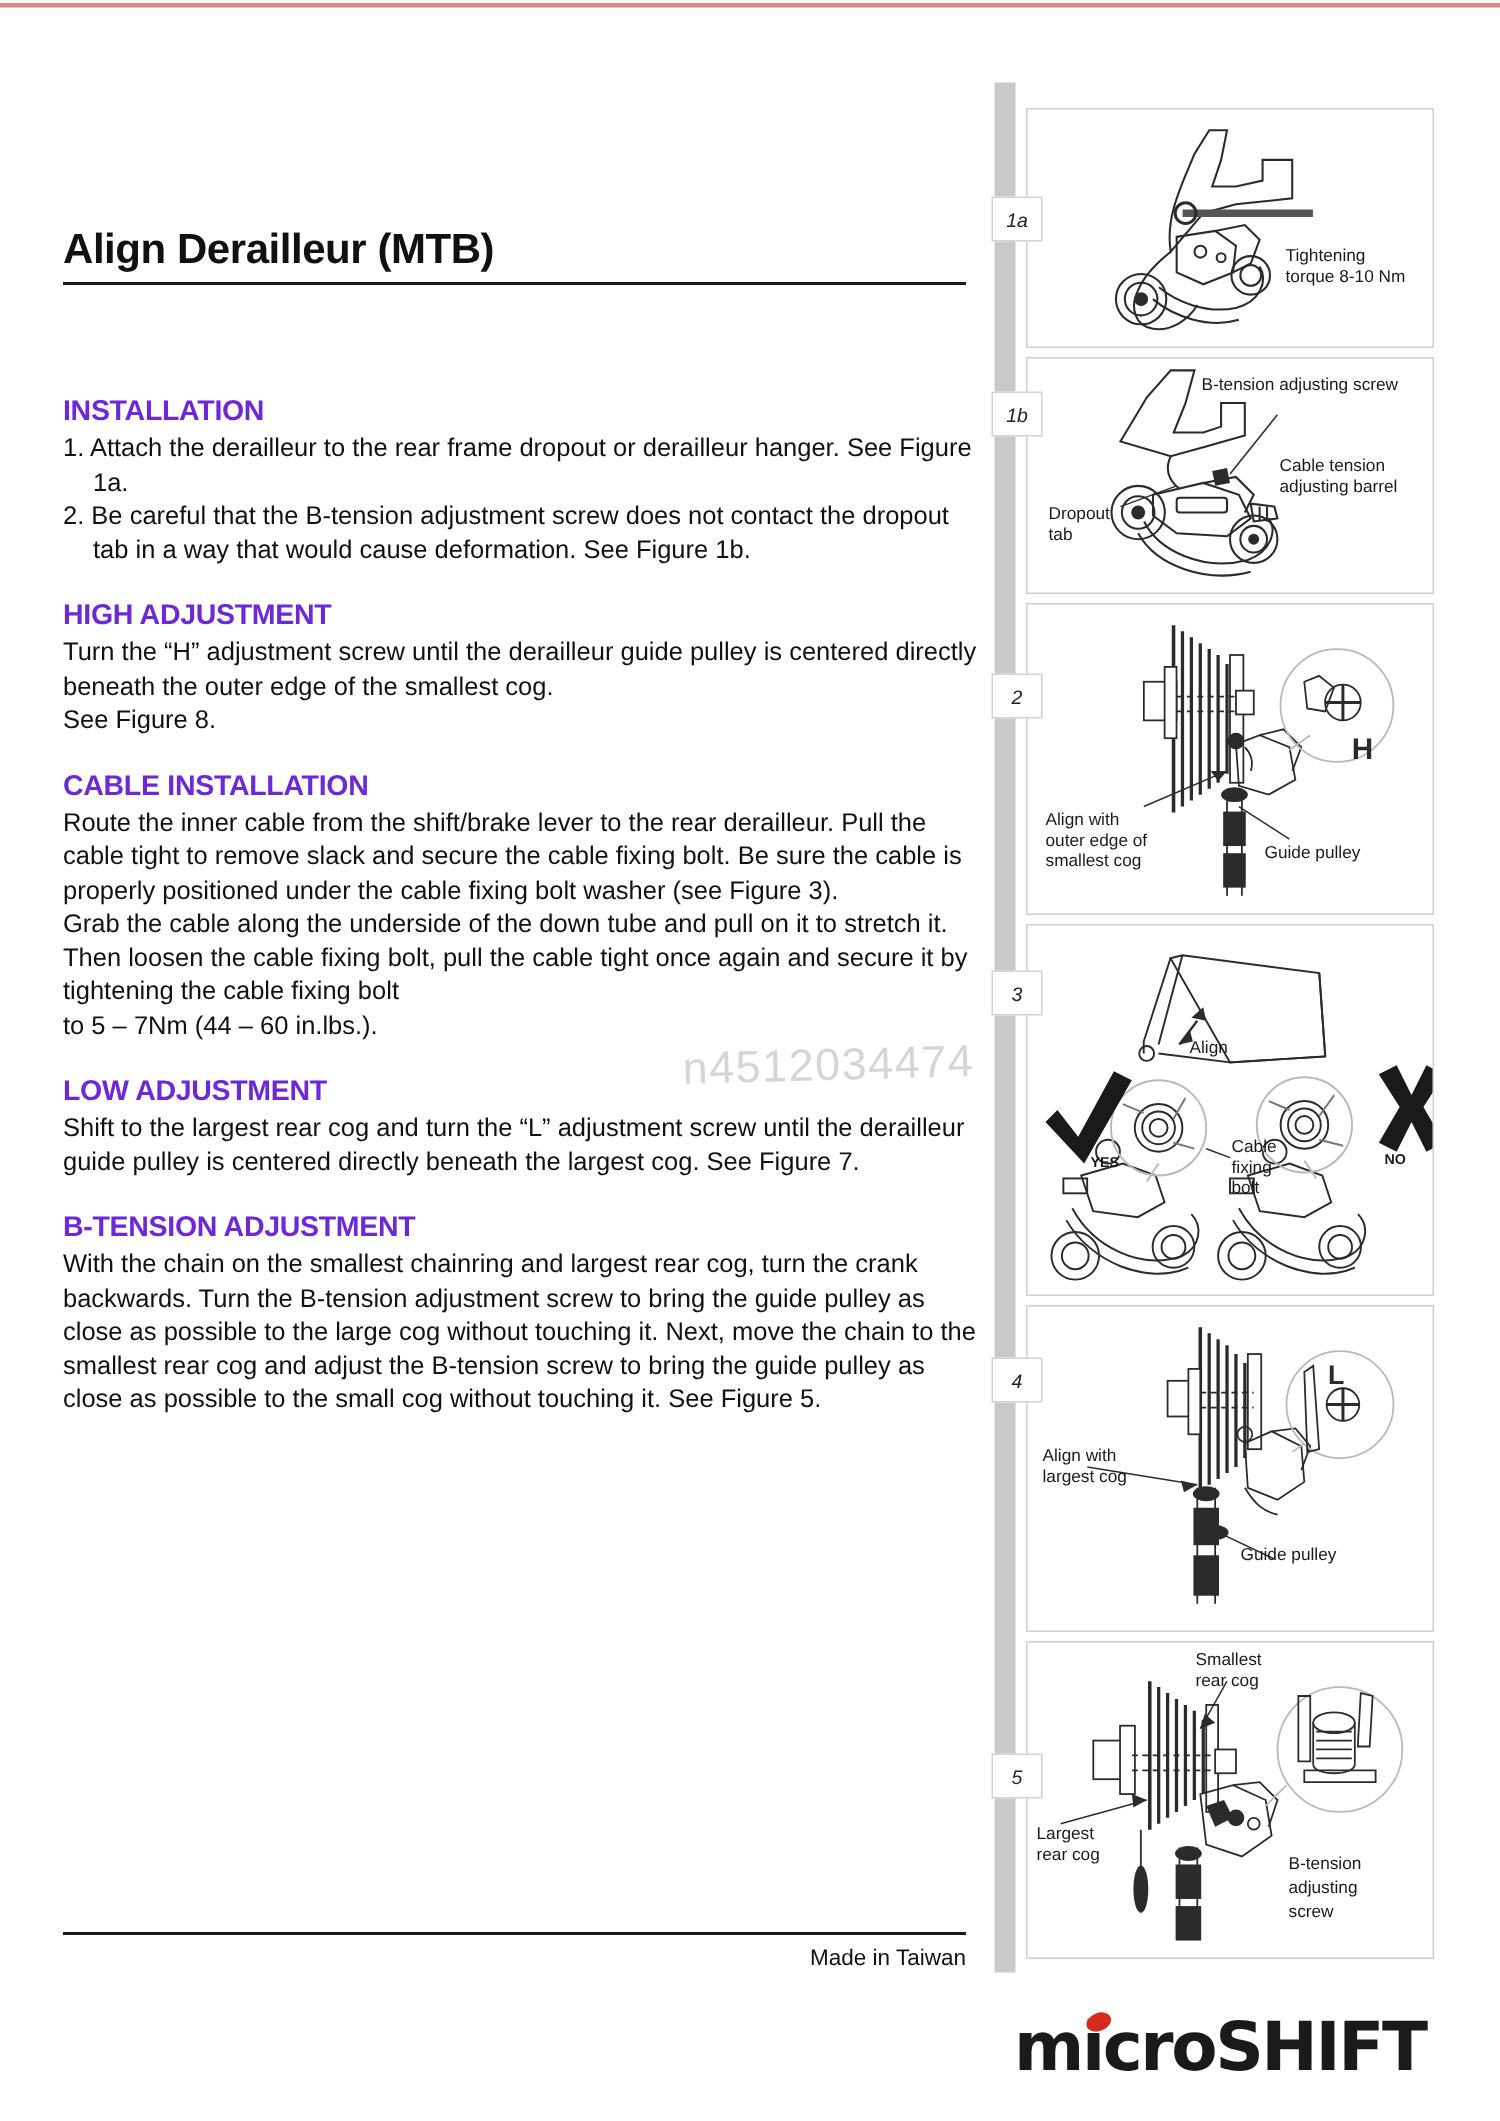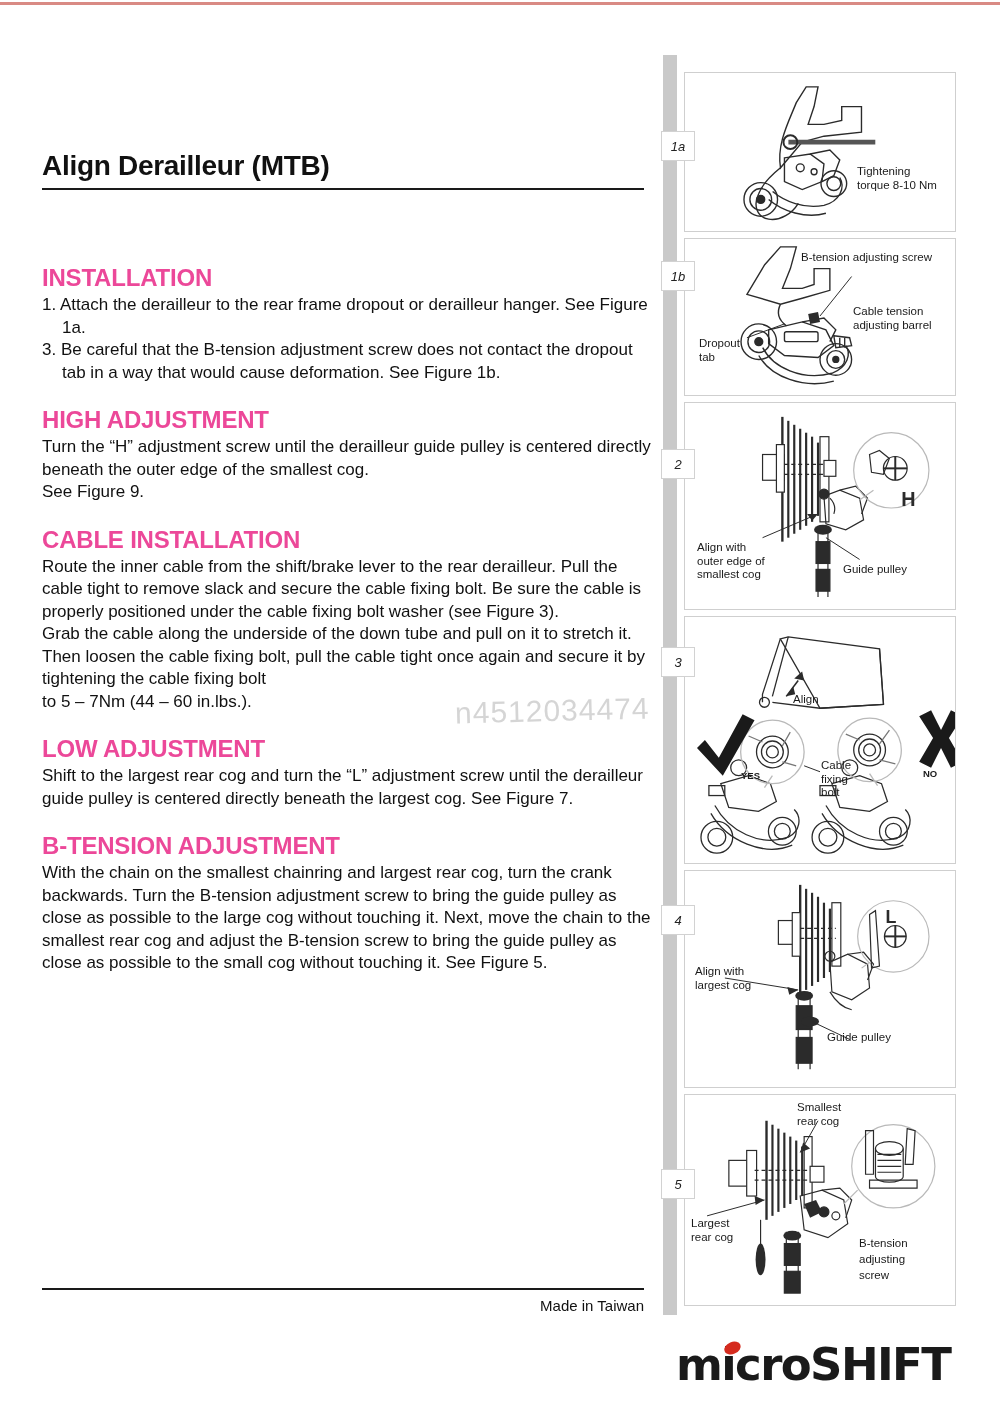--- a/index.html
+++ b/index.html
@@ -46,25 +46,25 @@
   }
   .title-rule {
     border-bottom: 2.5px solid #1a1a1a;
     width: 602px;
     margin-bottom: 74px;
   }
   .sec {
     margin-bottom: 22px;
   }
   .sec h2 {
-    font-size: 24px;
+    font-size: 19px;
     font-weight: bold;
     margin: 0 0 2px 0;
     letter-spacing: -0.2px;
-    color: #ec4899;
+    color: #6d28d9;
   }
   .sec p {
     font-size: 17px;
     line-height: 22.5px;
     margin: 0;
     color: #111;
   }
   ol.steps {
     margin: 0;
     padding: 0;
@@ -193,28 +193,28 @@
 
   <div class="text-col">
 
     <h1 class="doc-title">Align Derailleur (MTB)</h1>
     <div class="title-rule"></div>
 
     <div class="sec">
       <h2>INSTALLATION</h2>
       <ol class="steps">
         <li>1. Attach the derailleur to the rear frame dropout or derailleur hanger. See Figure 1a.</li>
-        <li>3. Be careful that the B-tension adjustment screw does not contact the dropout tab in a way that would cause deformation. See Figure 1b.</li>
+        <li>2. Be careful that the B-tension adjustment screw does not contact the dropout tab in a way that would cause deformation. See Figure 1b.</li>
       </ol>
     </div>
 
     <div class="sec">
       <h2>HIGH ADJUSTMENT</h2>
       <p style="white-space: pre-line;">Turn the “H” adjustment screw until the derailleur guide pulley is centered directly beneath the outer edge of the smallest cog.
-See Figure 9.</p>
+See Figure 8.</p>
     </div>
 
     <div class="sec">
       <h2>CABLE INSTALLATION</h2>
       <p style="white-space: pre-line;">Route the inner cable from the shift/brake lever to the rear derailleur. Pull the cable tight to remove slack and secure the cable fixing bolt. Be sure the cable is properly positioned under the cable fixing bolt washer (see Figure 3).
 Grab the cable along the underside of the down tube and pull on it to stretch it. Then loosen the cable fixing bolt, pull the cable tight once again and secure it by tightening the cable fixing bolt
 to 5 – 7Nm (44 – 60 in.lbs.).</p>
     </div>
 
     <div class="sec">
@@ -410,21 +410,21 @@
           <line x1="186" y1="158" x2="194" y2="170" stroke="#b9b9b9"></line>
 
           <line x1="120" y1="150" x2="136" y2="156" stroke-width="1"></line>
         </g>
 
         <path d="M20 124 L34 142 L58 98 L70 104 L38 160 L12 132 Z" fill="#1a1a1a"></path>
 
         <path d="M236 100 L248 94 L258 114 L268 94 L280 100 L266 122 L280 146 L268 152 L258 132 L248 152 L236 146 L250 122 Z" fill="#1a1a1a"></path>
       </svg>
       <div class="fig-label" style="left:108px; top:76px;">Align</div>
-      <div class="fig-label" style="left:56px; top:152px; font-weight:bold; font-size:9.5px;">YES</div>
+      <div class="fig-label" style="left:42px; top:152px; font-weight:bold; font-size:9.5px;">YES</div>
       <div class="fig-label" style="left:238px; top:150px; font-weight:bold; font-size:9.5px;">NO</div>
       <div class="fig-label" style="left: 136px; top: 142px; width: 46px; white-space: pre-line;">Cable
 fixing
 bolt</div>
     </div>
 
     <div class="figure" style="height:218px;">
       <div class="fig-tab" style="top:34px;">4</div>
       <svg class="fig-svg" viewBox="0 0 272 218">
         <g fill="none" stroke="#2b2b2b" stroke-width="1.2">

